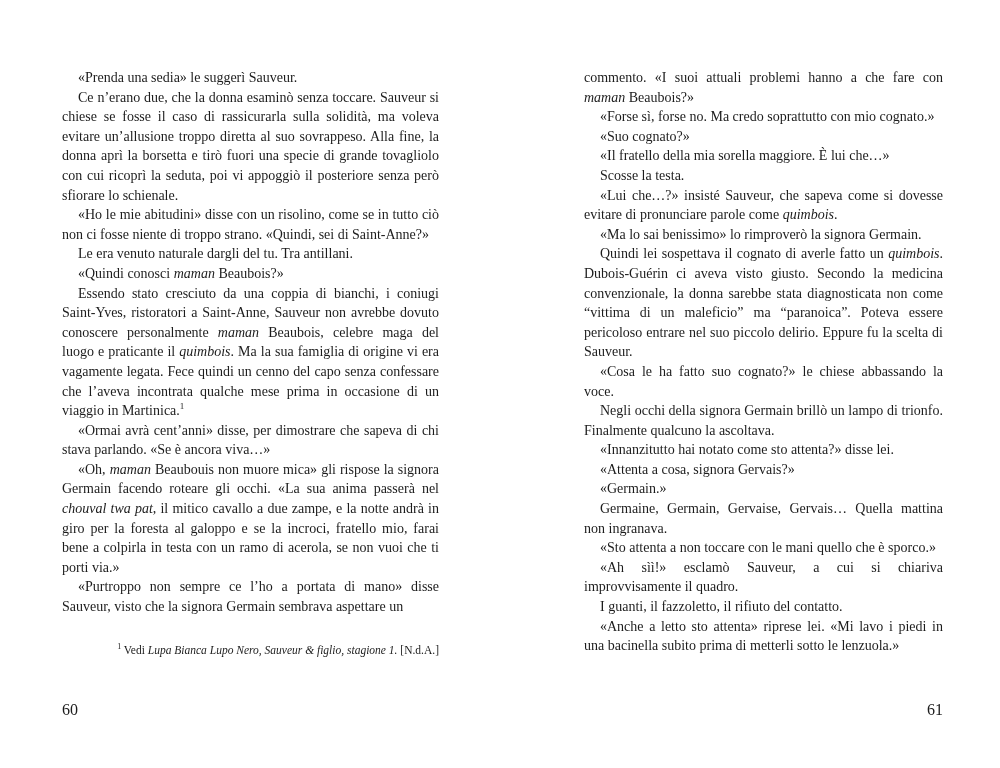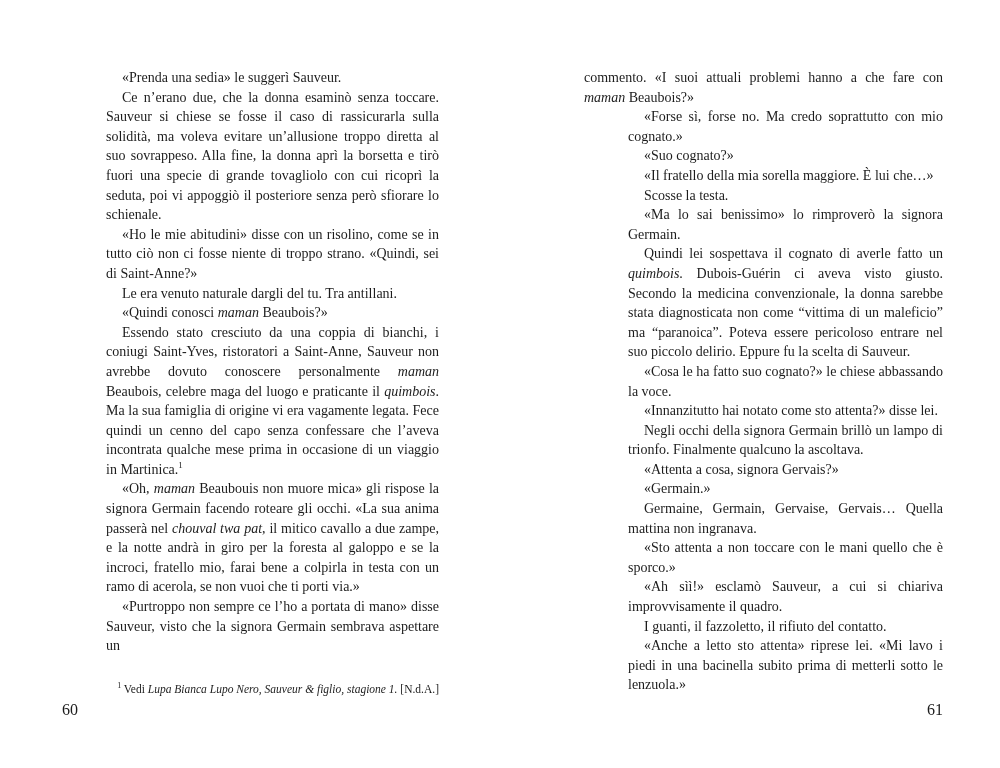--- a/index.html
+++ b/index.html
@@ -28,21 +28,21 @@
     font-size: 14px;
     line-height: 19.6px;
     text-align: justify;
     hyphens: auto;
     -webkit-hyphens: auto;
   }
   p.para {
     margin: 0;
     padding: 0;
   }
-  p.indent { text-indent: 16px; margin-left: 44px; }
+  p.indent { text-indent: 16px; }
   i { font-style: italic; }
   sup {
     font-size: 9px;
     line-height: 0;
     vertical-align: super;
   }
   .footnote {
     margin-top: 26px;
     font-size: 11.5px;
     line-height: 15px;
@@ -64,39 +64,41 @@
 <div class="spread">
 
   <div class="page page-left">
     <div class="body-text">
         <p class="para indent"><span>«Prenda una sedia» le suggerì Sauveur.</span></p>
         <p class="para indent"><span>Ce n’erano due, che la donna esaminò senza toccare. Sauveur si chiese se fosse il caso di rassicurarla sulla solidità, ma voleva evitare un’allusione troppo diretta al suo sovrappeso. Alla fine, la donna aprì la borsetta e tirò fuori una specie di grande tovagliolo con cui ricoprì la seduta, poi vi appoggiò il posteriore senza però sfiorare lo schienale.</span></p>
         <p class="para indent"><span>«Ho le mie abitudini» disse con un risolino, come se in tutto ciò non ci fosse niente di troppo strano. «Quindi, sei di Saint-Anne?»</span></p>
         <p class="para indent"><span>Le era venuto naturale dargli del tu. Tra antillani.</span></p>
         <p class="para indent"><span>«Quindi conosci </span><i>maman</i><span> Beaubois?»</span></p>
         <p class="para indent"><span>Essendo stato cresciuto da una coppia di bianchi, i coniugi Saint-Yves, ristoratori a Saint-Anne, Sauveur non avrebbe dovuto conoscere personalmente </span><i>maman</i><span> Beaubois, celebre maga del luogo e praticante il </span><i>quimbois</i><span>. Ma la sua famiglia di origine vi era vagamente legata. Fece quindi un cenno del capo senza confessare che l’aveva incontrata qualche mese prima in occasione di un viaggio in Martinica.</span><sup>1</sup></p>
+        <p class="para indent"><span>«Ormai avrà cent’anni» disse, per dimostrare che sapeva di chi stava parlando. «Se è ancora viva…»</span></p>
         <p class="para indent"><span>«Oh, </span><i>maman</i><span> Beaubouis non muore mica» gli rispose la signora Germain facendo roteare gli occhi. «La sua anima passerà nel </span><i>chouval twa pat</i><span>, il mitico cavallo a due zampe, e la notte andrà in giro per la foresta al galoppo e se la incroci, fratello mio, farai bene a colpirla in testa con un ramo di acerola, se non vuoi che ti porti via.»</span></p>
         <p class="para indent"><span>«Purtroppo non sempre ce l’ho a portata di mano» disse Sauveur, visto che la signora Germain sembrava aspettare un</span></p>
       </div>
     <div class="footnote"><sup>1</sup><span> Vedi </span><i>Lupa Bianca Lupo Nero, Sauveur &amp; figlio, stagione 1.</i><span> [N.d.A.]</span></div>
     <div class="pagenum pagenum-left">60</div>
   </div>
 
   <div class="page page-right">
     <div class="body-text">
         <p class="para"><span>commento. «I suoi attuali problemi hanno a che fare con </span><i>maman</i><span> Beaubois?»</span></p>
         <p class="para indent"><span>«Forse sì, forse no. Ma credo soprattutto con mio cognato.»</span></p>
         <p class="para indent"><span>«Suo cognato?»</span></p>
         <p class="para indent"><span>«Il fratello della mia sorella maggiore. È lui che…»</span></p>
         <p class="para indent"><span>Scosse la testa.</span></p>
+        <p class="para indent"><span>«Lui che…?» insisté Sauveur, che sapeva come si dovesse evitare di pronunciare parole come </span><i>quimbois</i><span>.</span></p>
         <p class="para indent"><span>«Ma lo sai benissimo» lo rimproverò la signora Germain.</span></p>
         <p class="para indent"><span>Quindi lei sospettava il cognato di averle fatto un </span><i>quimbois</i><span>. Dubois-Guérin ci aveva visto giusto. Secondo la medicina convenzionale, la donna sarebbe stata diagnosticata non come “vittima di un maleficio” ma “paranoica”. Poteva essere pericoloso entrare nel suo piccolo delirio. Eppure fu la scelta di Sauveur.</span></p>
         <p class="para indent"><span>«Cosa le ha fatto suo cognato?» le chiese abbassando la voce.</span></p>
+        <p class="para indent"><span>Negli occhi della signora Germain brillò un lampo di trionfo. Finalmente qualcuno la ascoltava.</span></p>
         <p class="para indent"><span>«Innanzitutto hai notato come sto attenta?» disse lei.</span></p>
-        <p class="para indent"><span>Negli occhi della signora Germain brillò un lampo di trionfo. Finalmente qualcuno la ascoltava.</span></p>
         <p class="para indent"><span>«Attenta a cosa, signora Gervais?»</span></p>
         <p class="para indent"><span>«Germain.»</span></p>
         <p class="para indent"><span>Germaine, Germain, Gervaise, Gervais… Quella mattina non ingranava.</span></p>
         <p class="para indent"><span>«Sto attenta a non toccare con le mani quello che è sporco.»</span></p>
         <p class="para indent"><span>«Ah sìì!» esclamò Sauveur, a cui si chiariva improvvisamente il quadro.</span></p>
         <p class="para indent"><span>I guanti, il fazzoletto, il rifiuto del contatto.</span></p>
         <p class="para indent"><span>«Anche a letto sto attenta» riprese lei. «Mi lavo i piedi in una bacinella subito prima di metterli sotto le lenzuola.»</span></p>
       </div>
     <div class="pagenum pagenum-right">61</div>
   </div>

